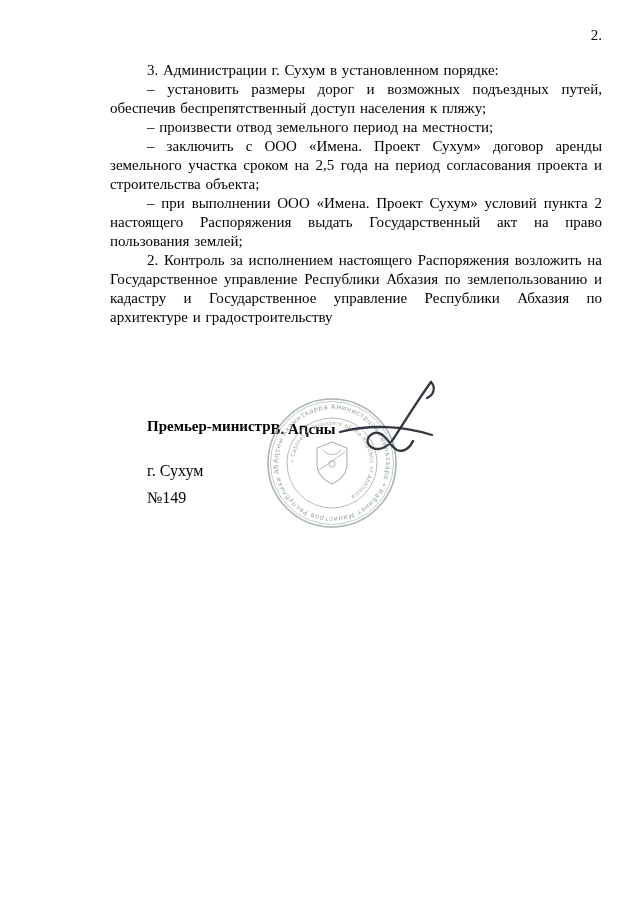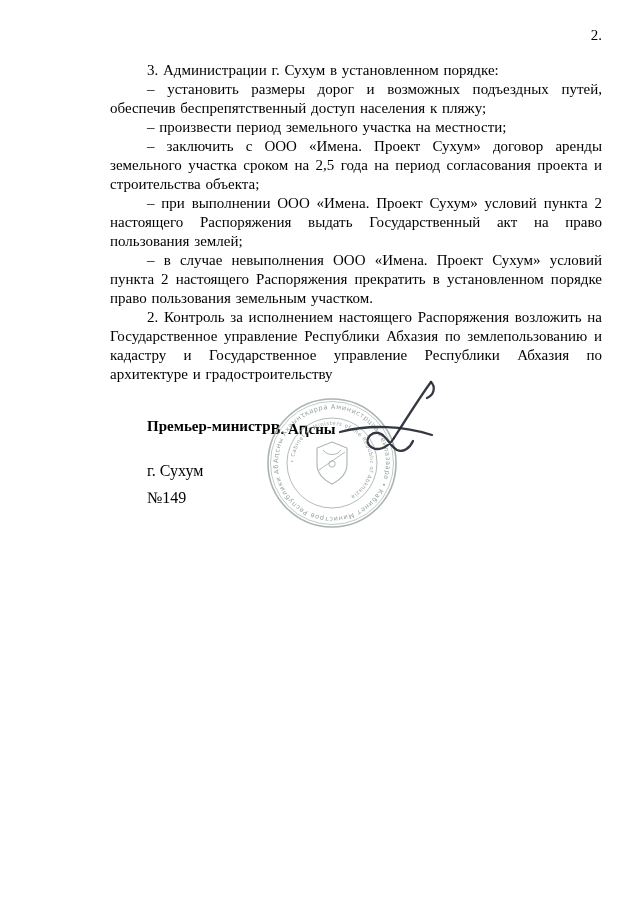--- a/index.html
+++ b/index.html
@@ -95,24 +95,23 @@
 </head>
 <body>
 
 <div class="page">
 
   <div class="page-number">2.</div>
 
   <div class="body-text">
     <p class="para">3. Администрации г. Сухум в установленном порядке:</p>
     <p class="para">– установить размеры дорог и возможных подъездных путей, обеспечив беспрепятственный доступ населения к пляжу;</p>
-    <p class="para">– произвести период земельного участка на местности;</p>
+    <p class="para">– произвести отвод земельного период на местности;</p>
     <p class="para">– заключить с ООО «Имена. Проект Сухум» договор аренды земельного участка сроком на 2,5 года на период согласования проекта и строительства объекта;</p>
     <p class="para">– при выполнении ООО «Имена. Проект Сухум» условий пункта 2 настоящего Распоряжения выдать Государственный акт на право пользования землей;</p>
-    <p class="para">– в случае невыполнения ООО «Имена. Проект Сухум» условий пункта 2 настоящего Распоряжения прекратить в установленном порядке право пользования земельным участком.</p>
     <p class="para">2. Контроль за исполнением настоящего Распоряжения возложить на Государственное управление Республики Абхазия по землепользованию и кадастру и Государственное управление Республики Абхазия по архитектуре и градостроительству</p>
   </div>
 
   <div class="signature-block">
     <div class="sig-row">
       <span>Премьер-министр</span>
       <span>В. Аԥсны</span>
     </div>
     <div class="sig-meta">
       <div>г. Сухум</div>

